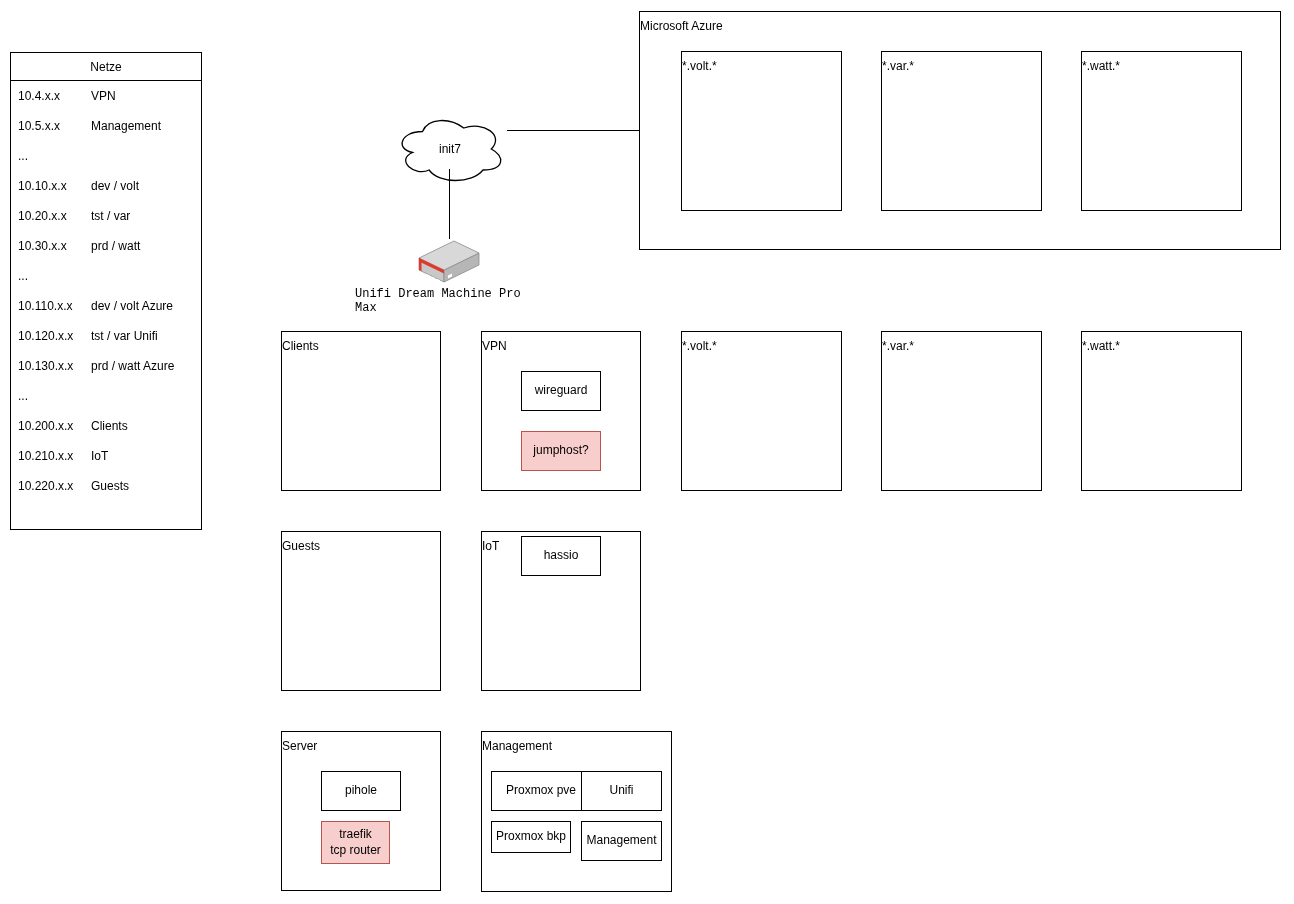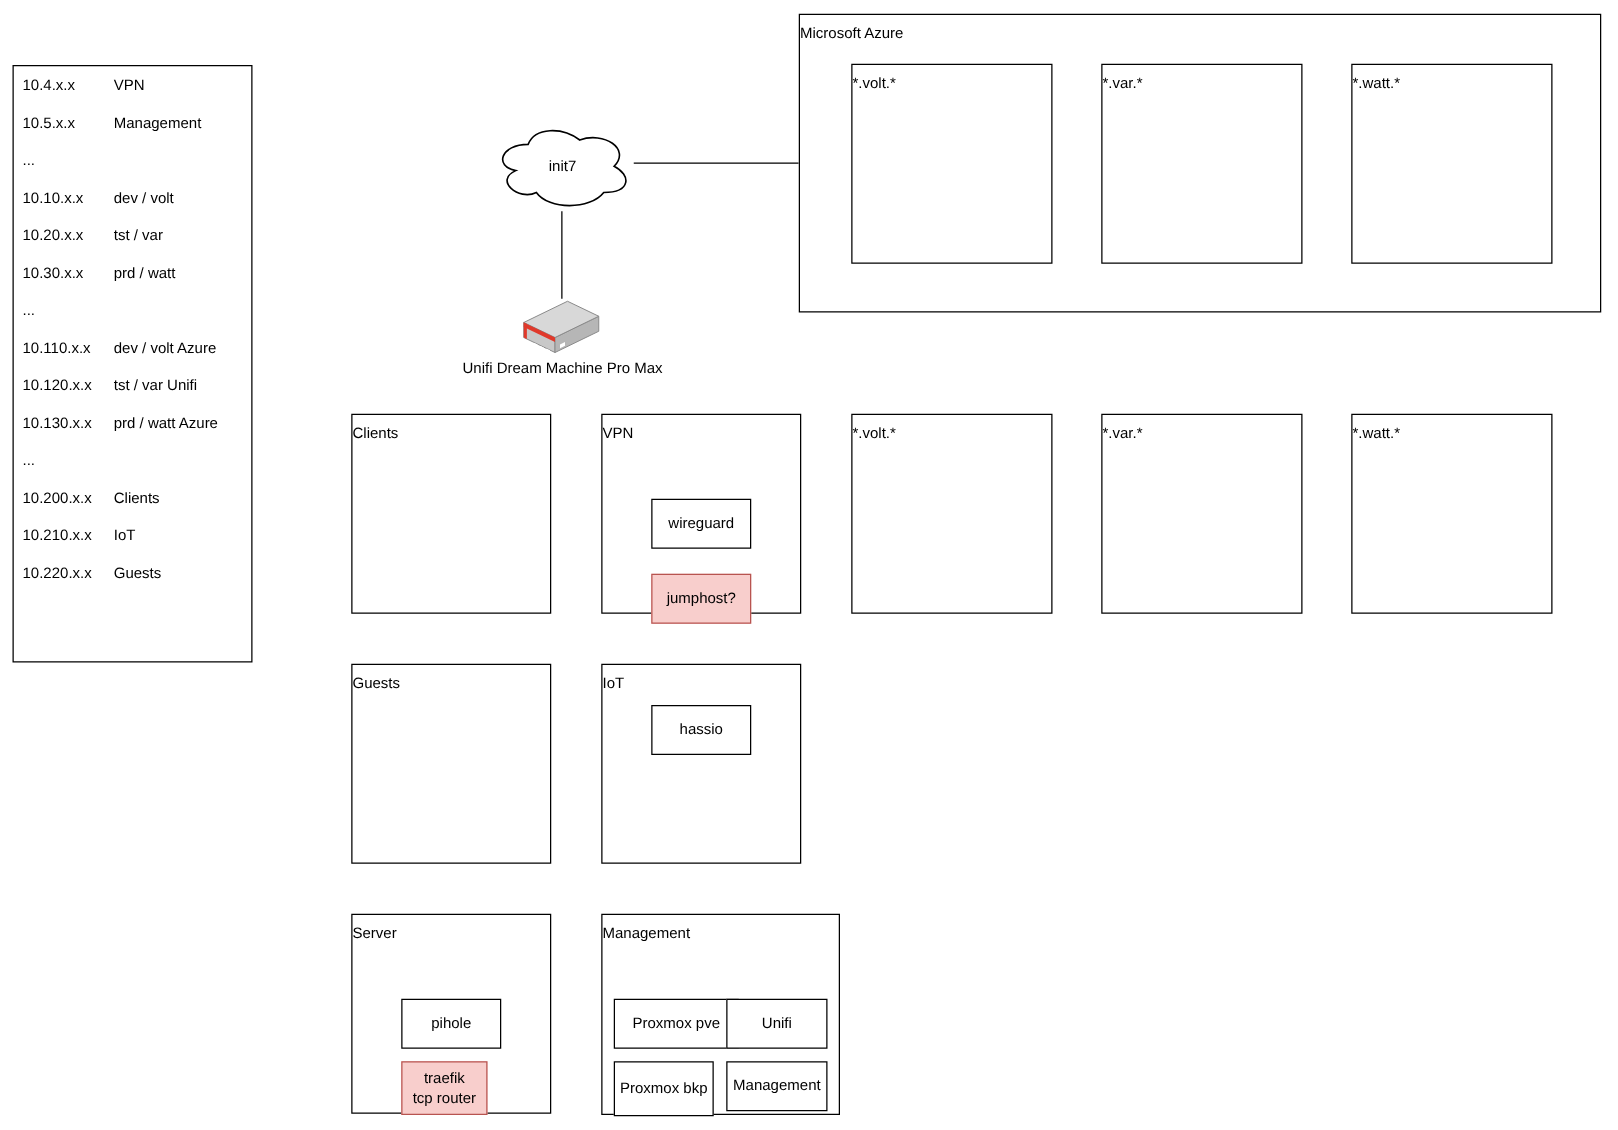--- a/index.html
+++ b/index.html
@@ -43,21 +43,21 @@
   }
   .netze-row .col-ip {
     display: inline-block;
     padding-left: 7px;
     width: 80px;
   }
   .netze-row .col-name { display: inline-block; }
   
   .cloud-wrap {
     position: absolute;
-    left: 393px; top: 96px;
+    left: 393px; top: 112px;
     width: 114px; height: 74px;
     display: flex; align-items: center; justify-content: center;
   }
   .cloud-wrap svg { position: absolute; left: 0; top: 0; }
   .cloud-label { position: relative; }
   
   .edge-h {
     position: absolute;
     left: 507px; top: 130px;
     width: 132px; height: 0;
@@ -73,21 +73,21 @@
   .router-icon {
     position: absolute;
     left: 417px; top: 239px;
     width: 64px; height: 44px;
   }
   .router-stripe { fill: var(--router-accent, #e0392b); }
   .router-label {
     position: absolute;
     left: 355px; top: 287px;
     width: 190px;
-    text-align: center;
+    font-family: Liberation Mono, monospace;
   }
   
   .zone {
     position: absolute;
     border: 1px solid #000;
     background: #fff;
   }
   .zone-title {
     padding-top: 7px;
   }
@@ -95,33 +95,33 @@
   .node {
     position: absolute;
     border: 1px solid #000;
     background: #fff;
     display: flex;
     align-items: center;
     justify-content: center;
     text-align: center;
     white-space: pre-line;
     line-height: 1.3;
-    margin-top: 28px;
   }
   .node.highlight {
     background: var(--hl-fill);
     border-color: var(--hl-border);
   }
 </style>
 </head>
 <body>
 
 <div class="canvas">
 
   <div class="netze">
+    <div class="netze-header">Netze</div>
     <div>
         <div class="netze-row"><span class="col-ip">10.4.x.x</span><span class="col-name">VPN</span></div>
         <div class="netze-row"><span class="col-ip">10.5.x.x</span><span class="col-name">Management</span></div>
         <div class="netze-row"><span class="col-ip">...</span><span class="col-name"></span></div>
         <div class="netze-row"><span class="col-ip">10.10.x.x</span><span class="col-name">dev / volt</span></div>
         <div class="netze-row"><span class="col-ip">10.20.x.x</span><span class="col-name">tst / var</span></div>
         <div class="netze-row"><span class="col-ip">10.30.x.x</span><span class="col-name">prd / watt</span></div>
         <div class="netze-row"><span class="col-ip">...</span><span class="col-name"></span></div>
         <div class="netze-row"><span class="col-ip">10.110.x.x</span><span class="col-name">dev / volt Azure</span></div>
         <div class="netze-row"><span class="col-ip">10.120.x.x</span><span class="col-name">tst / var Unifi</span></div>
@@ -207,16 +207,16 @@
   </div>
   <div class="node" style="left:321px;top:771px;width:80px;height:40px">pihole</div>
   <div class="node highlight" style="left:321px;top:821px;width:69px;height:43px">traefik
 tcp router</div>
 
   <div class="zone" style="left:481px;top:731px;width:191px;height:161px">
     <div class="zone-title">Management</div>
   </div>
   <div class="node" style="left:491px;top:771px;width:100px;height:40px">Proxmox pve</div>
   <div class="node" style="left:581px;top:771px;width:81px;height:40px">Unifi</div>
-  <div class="node" style="left:491px;top:821px;width:80px;height:44px">Proxmox bkp</div>
+  <div class="node" style="left:491px;top:821px;width:80px;height:32px">Proxmox bkp</div>
   <div class="node" style="left:581px;top:821px;width:81px;height:40px">Management</div>
 
 </div>
 
 </body></html>

